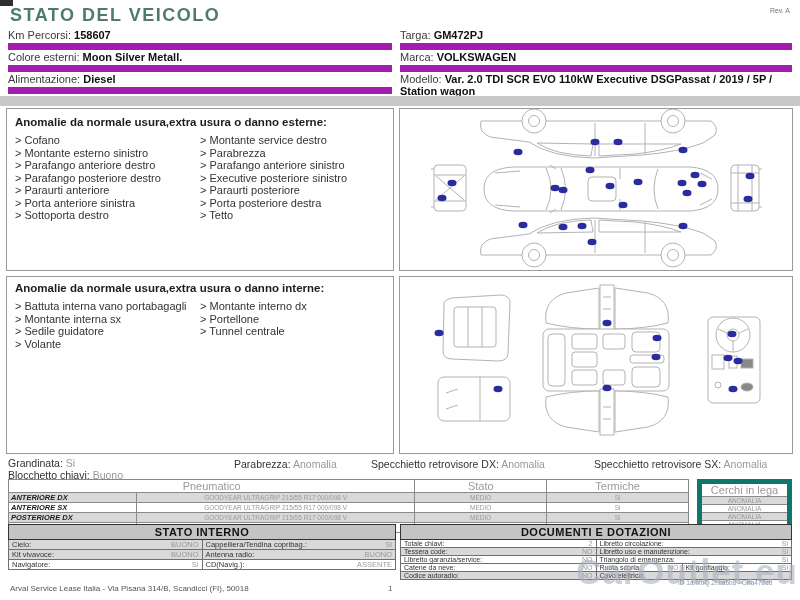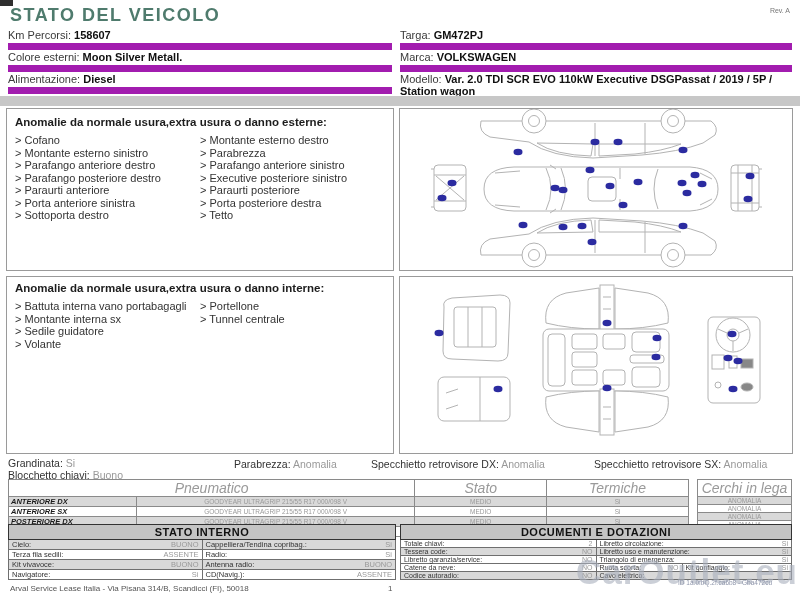--- a/index.html
+++ b/index.html
@@ -33,23 +33,23 @@
 
   
   .status-left{position:absolute;left:8px;top:458px;font-size:10.5px;line-height:11.5px;color:#333;}
   .status-item{position:absolute;top:458px;font-size:10.5px;color:#333;}
   #st-parabrezza{left:234px;} #st-specdx{left:371px;} #st-specsx{left:594px;}
   .gray-val{color:#999;}
 
   
   table{border-collapse:collapse;}
   #tyre-table{position:absolute;left:8px;top:479px;width:681px;border:1px solid #444;}
-  #cerchi-table{position:absolute;left:697px;top:479px;width:95px;border:1px solid #0f766e;}
+  #cerchi-table{position:absolute;left:697px;top:479px;width:95px;border:5px solid #0f766e;}
   #tyre-table td,#tyre-table th,#cerchi-table td,#cerchi-table th{border:1px solid #8a8a8a;padding:0 2px;}
-  #tyre-table th,#cerchi-table th{font-size:14px;font-weight:normal;color:#9a9a9a;height:11px;text-align:center;font-style:italic;}
+  #tyre-table th,#cerchi-table th{font-size:11px;font-weight:normal;color:#9a9a9a;height:11px;text-align:center;}
   .pos-cell{font-size:7.5px;font-weight:bold;color:#1a1a1a;height:7px;text-align:left;padding-left:3px;font-style:italic;}
   .tyre-cell,.mid-cell{font-size:6.5px;color:#9a9a9a;text-align:center;height:7px;}
   .shaded{background:#d9d9d9;}
 
   
   #stato-interno{position:absolute;left:8px;top:524px;width:388px;border:1px solid #333;}
   #documenti{position:absolute;left:400px;top:524px;width:392px;border:1px solid #22c55e;}
   #stato-interno th,#documenti th{background:#c4c4c4;border:1px solid #333;font-size:11px;font-weight:bold;letter-spacing:0.5px;color:#111;height:12px;text-align:center;}
   #stato-interno td{border:1px solid #6f6f6f;font-size:7.5px;height:9px;padding:0 3px;}
   #documenti td{border:1px solid #6f6f6f;font-size:7px;height:7px;padding:0 3px;}
@@ -93,21 +93,21 @@
       <div class="col">
         <div class="anom-item">Cofano</div>
         <div class="anom-item">Montante esterno sinistro</div>
         <div class="anom-item">Parafango anteriore destro</div>
         <div class="anom-item">Parafango posteriore destro</div>
         <div class="anom-item">Paraurti anteriore</div>
         <div class="anom-item">Porta anteriore sinistra</div>
         <div class="anom-item">Sottoporta destro</div>
       </div>
       <div class="col">
-        <div class="anom-item">Montante esterno destro</div>
+        <div class="anom-item">Montante service destro</div>
         <div class="anom-item">Parabrezza</div>
         <div class="anom-item">Parafango anteriore sinistro</div>
         <div class="anom-item">Executive posteriore sinistro</div>
         <div class="anom-item">Paraurti posteriore</div>
         <div class="anom-item">Porta posteriore destra</div>
         <div class="anom-item">Tetto</div>
       </div>
     </div>
   </div>
 
@@ -192,20 +192,21 @@
   <div class="box" id="box-int-list">
     <h3>Anomalie da normale usura,extra usura o danno interne:</h3>
     <div class="cols">
       <div class="col">
         <div class="anom-item">Battuta interna vano portabagagli</div>
         <div class="anom-item">Montante interna sx</div>
         <div class="anom-item">Sedile guidatore</div>
         <div class="anom-item">Volante</div>
       </div>
       <div class="col">
+        <div class="anom-item">Montante interno dx</div>
         <div class="anom-item">Portellone</div>
         <div class="anom-item">Tunnel centrale</div>
       </div>
     </div>
   </div>
 
   <div class="box" id="box-int-diag">
     <svg id="int-svg" width="392" height="176" viewBox="0 0 392 176">
       <g fill="none" stroke="#b3b3b3" stroke-width="1">
 
@@ -344,30 +345,20 @@
     <tr class="shaded">
       <td>
             <span class="lbl">Cielo:</span>
             <span class="val">BUONO</span>
           </td>
       <td>
             <span class="lbl">Cappelliera/Tendina copribag.:</span>
             <span class="val">Si</span>
           </td>
     </tr>
-    <tr>
-      <td>
-            <span class="lbl">Terza fila sedili:</span>
-            <span class="val">ASSENTE</span>
-          </td>
-      <td>
-            <span class="lbl">Radio:</span>
-            <span class="val">Si</span>
-          </td>
-    </tr>
     <tr class="shaded">
       <td>
             <span class="lbl">Kit vivavoce:</span>
             <span class="val">BUONO</span>
           </td>
       <td>
             <span class="lbl">Antenna radio:</span>
             <span class="val">BUONO</span>
           </td>
     </tr>

